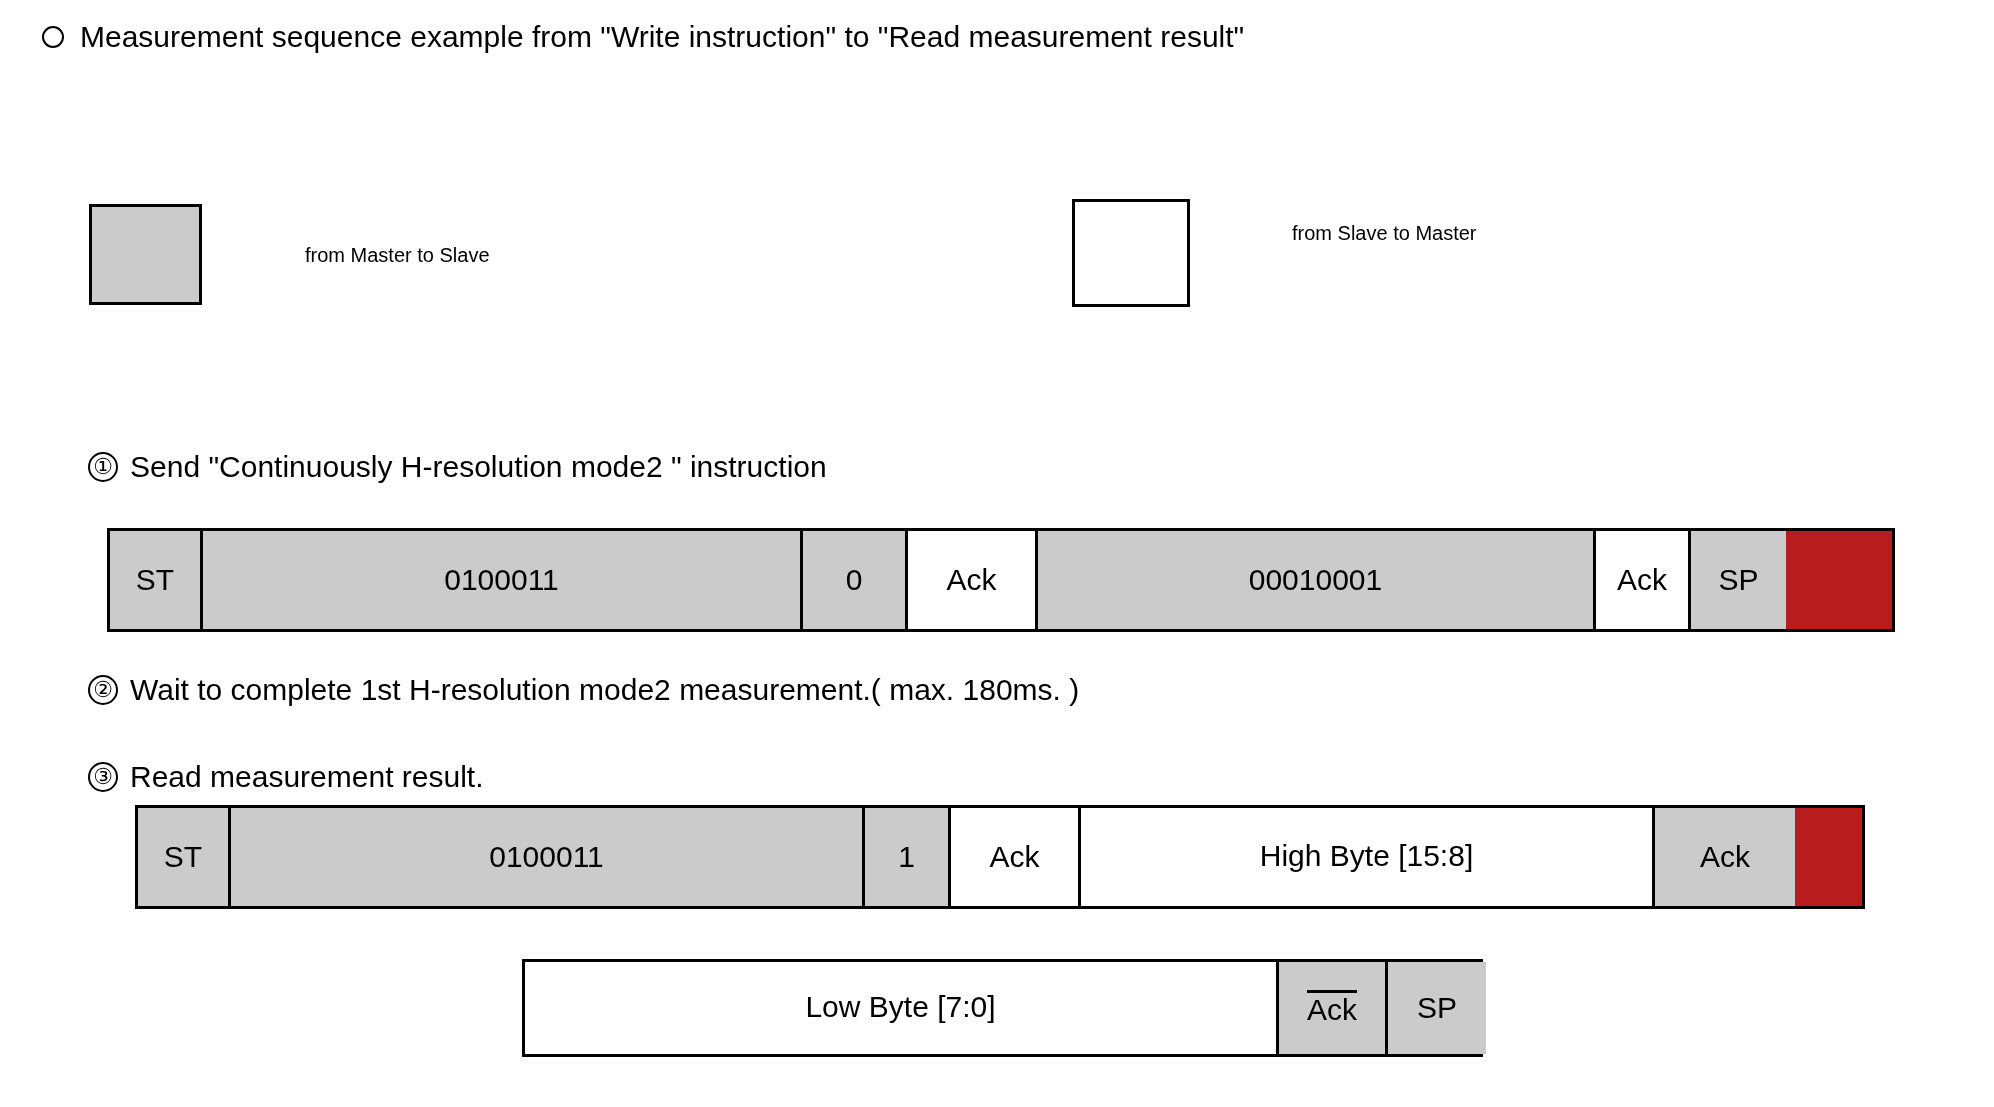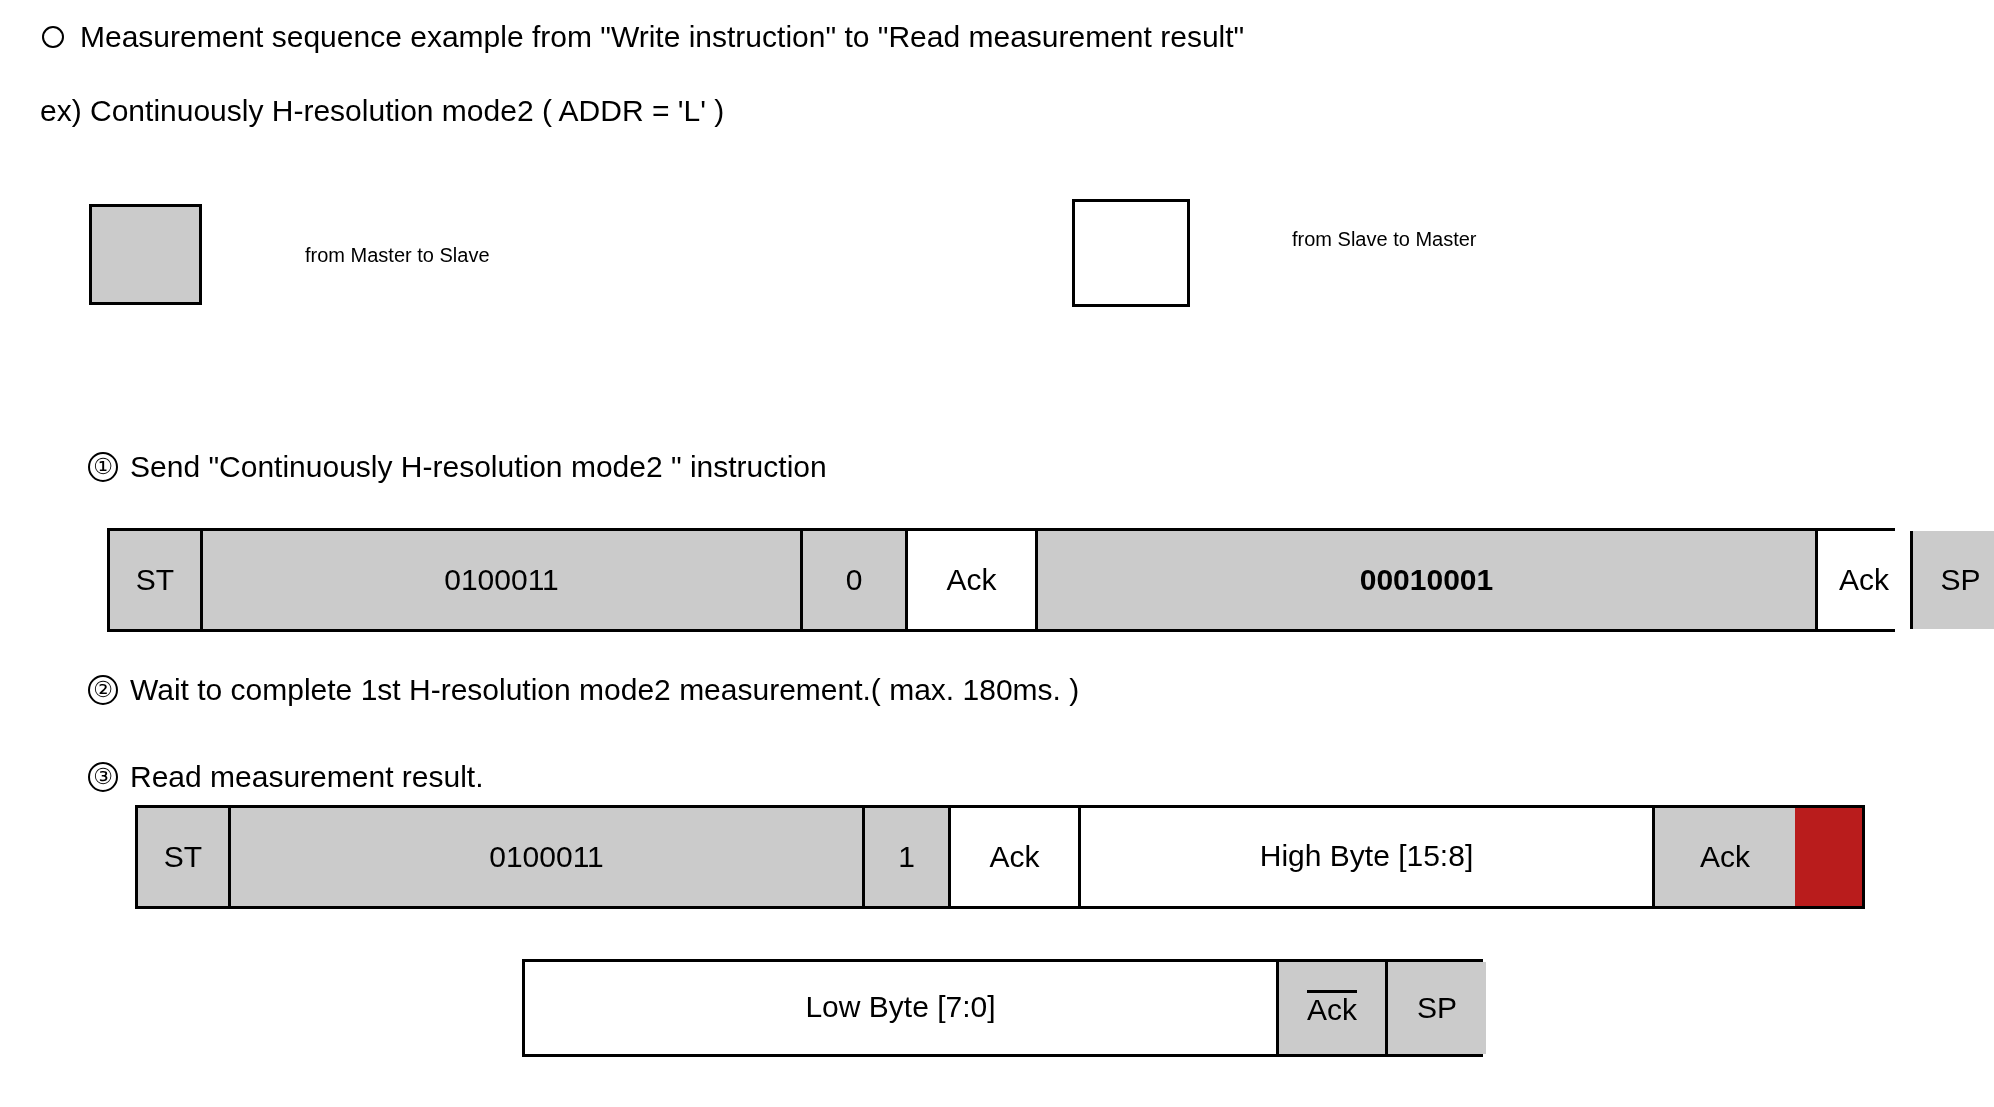--- a/index.html
+++ b/index.html
@@ -124,47 +124,46 @@
 </head>
 <body>
 
 <div id="page">
 
   <div class="bullet-row t-title" style="left:42px; top:20px;">
     <span class="circle-glyph"></span>
     <span>Measurement sequence example from "Write instruction" to "Read measurement result"</span>
   </div>
 
-  <div class="txt t-ex" style="left:40px; top:96px;">ex) Continuously H-resolution mode2 ( ADDR = 'L' )</div>
 
   <div class="swatch master" style="left:89px; top:204px; width:113px; height:101px;"></div>
   <div class="txt t-legend" style="left:305px; top:245px;">from Master to Slave</div>
 
   <div class="swatch slave" style="left:1072px; top:199px; width:118px; height:108px;"></div>
-  <div class="txt t-legend" style="left:1292px; top:229px;">from Slave to Master</div>
+  <div class="txt t-legend" style="left:1292px; top:223px;">from Slave to Master</div>
 
   <div class="bullet-row t-step" style="left:88px; top:450px;">
     <span class="num-circle">①</span>
     <span>Send "Continuously H-resolution mode2 " instruction</span>
   </div>
 
   <div class="frame" id="frame-write" style="left:107px; top:528px; width:1788px; height:104px;">
       <div class="cell gray" style="width: 93px;">
         <span class="cell-label">ST</span>
       </div>
       <div class="cell gray" style="width: 600px;">
         <span class="cell-label">0100011</span>
       </div>
       <div class="cell gray" style="width: 105px;">
         <span class="cell-label">0</span>
       </div>
       <div class="cell white" style="width: 130px;">
         <span class="cell-label">Ack</span>
       </div>
-      <div class="cell gray" style="width: 780px; font-weight: bold;">
+      <div class="cell gray" style="width: 558px;">
         <span class="cell-label">00010001</span>
       </div>
       <div class="cell white" style="width: 95px;">
         <span class="cell-label">Ack</span>
       </div>
       <div class="cell gray" style="width: 95px;">
         <span class="cell-label">SP</span>
       </div>
     </div>
 

